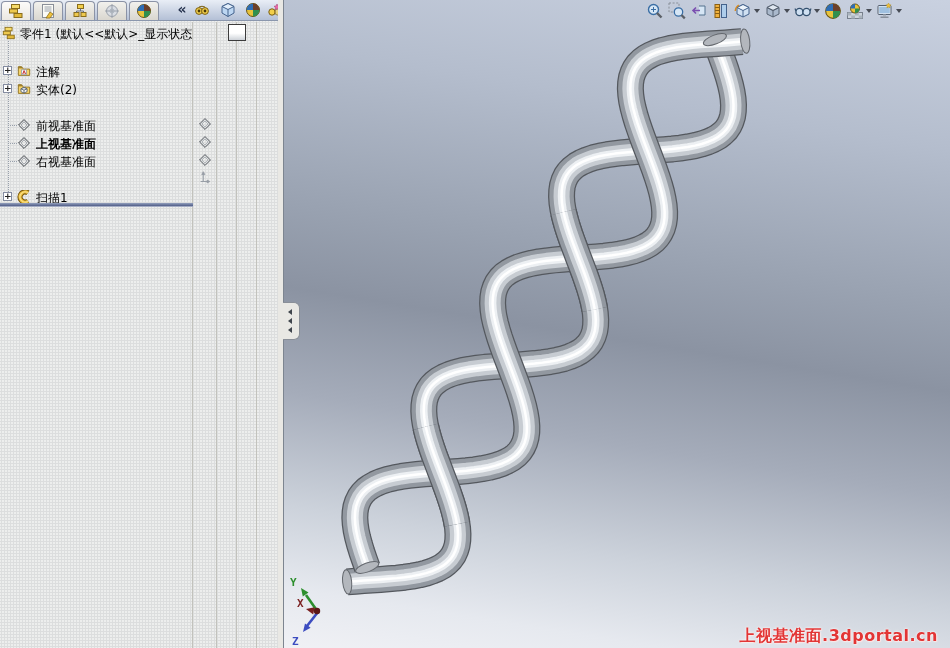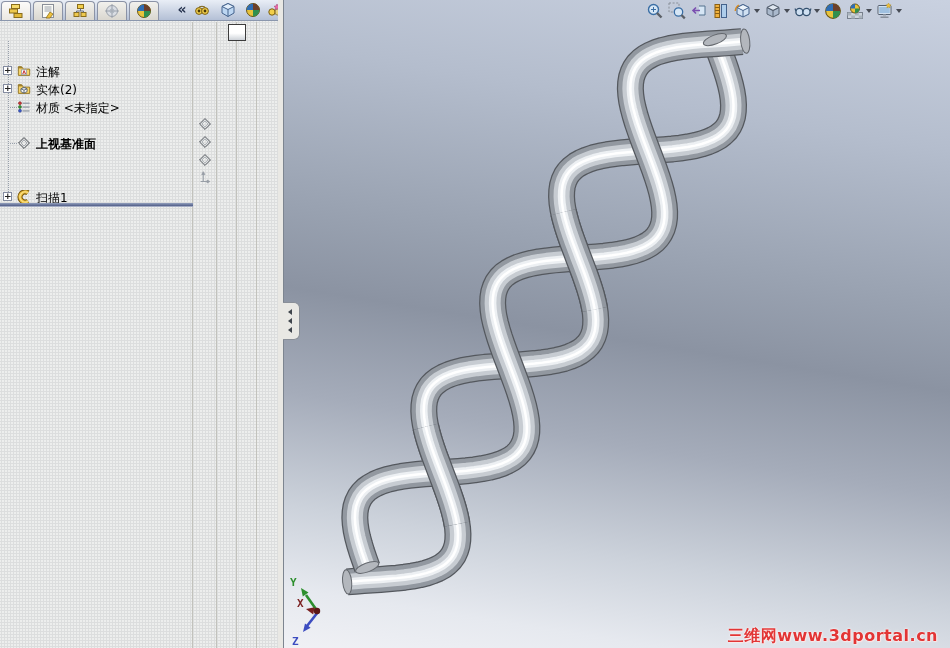--- a/index.html
+++ b/index.html
@@ -180,20 +180,32 @@
         <svg viewBox="0 0 16 16">
           <circle cx="6" cy="10" r="3.2" fill="#f2cf4a" stroke="#7a5f14"></circle>
           <circle cx="12" cy="10" r="3.2" fill="#f2cf4a" stroke="#7a5f14" opacity="0.65"></circle>
           <path d="M11,2 l1,2 2,0.3 -1.5,1.4 0.4,2 -1.9,-1 -1.9,1 0.4,-2 -1.5,-1.4 2,-0.3 z" fill="#e86aa8" stroke="#a03a6a" stroke-width="0.5"></path>
         </svg>
       </span>
     </div>
 
   <div id="tree">
     <div id="vline"></div>
+  <div class="trow root" style="top: 2px;">
+        <span class="ic ticon" style="width: 14px; height: 14px;">
+          <svg viewBox="0 0 16 16">
+            <g stroke="#8a6d1a" stroke-width="1">
+              <rect x="3.5" y="1.5" width="8" height="4" fill="#f7dc6a"></rect>
+              <rect x="1.5" y="6" width="8" height="4" fill="#eec94e"></rect>
+              <rect x="6" y="10.5" width="8" height="4" fill="#e2b93a"></rect>
+            </g>
+          </svg>
+        </span>
+        <span class="tlabel">零件1 (默认&lt;&lt;默认&gt;_显示状态</span>
+      </div>
       <div class="trow" style="top: 40px;">
         <span class="texp">+</span>
         <span class="ic ticon" style="width: 14px; height: 14px;">
           <svg viewBox="0 0 16 16">
             <path d="M1.5,4.2 L6,4.2 L7.4,5.8 L14.5,5.8 L14.5,13 L1.5,13 z" fill="#f5d36a" stroke="#8a6d1a"></path>
             <path d="M1.5,4.2 L1.5,3 L5.2,3 L6,4.2 z" fill="#f5d36a" stroke="#8a6d1a"></path>
             <rect x="5.2" y="6.6" width="5.6" height="5.6" fill="#fff" stroke="#99a1ab"></rect>
             <text x="8" y="11.4" font-size="5.5" font-weight="bold" fill="#c22222" text-anchor="middle">A</text>
           </svg>
         </span>
@@ -205,33 +217,29 @@
           <svg viewBox="0 0 16 16">
             <path d="M1.5,4.2 L6,4.2 L7.4,5.8 L14.5,5.8 L14.5,13 L1.5,13 z" fill="#f5d36a" stroke="#8a6d1a"></path>
             <path d="M1.5,4.2 L1.5,3 L5.2,3 L6,4.2 z" fill="#f5d36a" stroke="#8a6d1a"></path>
             <path d="M8,6.2 L11.5,7.8 V11 L8,12.6 L4.5,11 V7.8 z" fill="#fdfdfb" stroke="#556070"></path>
             <path d="M8,6.2 L11.5,7.8 L8,9.4 L4.5,7.8 z" fill="#eef1f5" stroke="#556070"></path>
             <path d="M8,9.4 V12.6" stroke="#556070" fill="none"></path>
           </svg>
         </span>
         <span class="tlabel">实体(2)</span>
       </div>
-      <div class="trow" style="top: 76px;">
+      <div class="trow" style="top: 94px;">
         <span class="thline"></span>
         <span class="ic ticon" style="width: 14px; height: 14px;">
           <svg viewBox="0 0 16 16">
-            <circle cx="3.4" cy="3.6" r="1.7" fill="#cc3a3a" stroke="#7a1f1f" stroke-width="0.6"></circle>
-            <circle cx="3.4" cy="8" r="1.7" fill="#3a9a3a" stroke="#1f5a1f" stroke-width="0.6"></circle>
-            <circle cx="3.4" cy="12.4" r="1.7" fill="#3a5acc" stroke="#20307a" stroke-width="0.6"></circle>
-            <rect x="6.4" y="2.9" width="8" height="1.6" fill="#9aa1ab"></rect>
-            <rect x="6.4" y="7.3" width="8" height="1.6" fill="#9aa1ab"></rect>
-            <rect x="6.4" y="11.7" width="8" height="1.6" fill="#9aa1ab"></rect>
-          </svg>
-        </span>
-        <span class="tlabel">材质 &lt;未指定&gt;</span>
+            <path d="M8,1.8 L14.2,8 L8,14.2 L1.8,8 z" fill="none" stroke="#3a3f46" stroke-width="1.1"></path>
+            <path d="M8,4.4 L11.6,8 L8,11.6 L4.4,8 z" fill="none" stroke="#8a9098" stroke-width="0.9"></path>
+          </svg>
+        </span>
+        <span class="tlabel">前视基准面</span>
       </div>
       <span class="ic gico" style="width: 14px; height: 14px; top: 95px;">
         <svg viewBox="0 0 16 16">
           <path d="M8,1.8 L14.2,8 L8,14.2 L1.8,8 z" fill="none" stroke="#4a4f56" stroke-width="1.1"></path>
           <path d="M8,4.4 L11.6,8 L8,11.6 L4.4,8 z" fill="none" stroke="#989ea6" stroke-width="0.9"></path>
         </svg>
       </span>
       <div class="trow" style="top: 112px; font-weight: bold;">
         <span class="thline"></span>
         <span class="ic ticon" style="width: 14px; height: 14px;">
@@ -241,20 +249,30 @@
           </svg>
         </span>
         <span class="tlabel">上视基准面</span>
       </div>
       <span class="ic gico" style="width: 14px; height: 14px; top: 113px;">
         <svg viewBox="0 0 16 16">
           <path d="M8,1.8 L14.2,8 L8,14.2 L1.8,8 z" fill="none" stroke="#4a4f56" stroke-width="1.1"></path>
           <path d="M8,4.4 L11.6,8 L8,11.6 L4.4,8 z" fill="none" stroke="#989ea6" stroke-width="0.9"></path>
         </svg>
       </span>
+      <div class="trow" style="top: 130px;">
+        <span class="thline"></span>
+        <span class="ic ticon" style="width: 14px; height: 14px;">
+          <svg viewBox="0 0 16 16">
+            <path d="M8,1.8 L14.2,8 L8,14.2 L1.8,8 z" fill="none" stroke="#3a3f46" stroke-width="1.1"></path>
+            <path d="M8,4.4 L11.6,8 L8,11.6 L4.4,8 z" fill="none" stroke="#8a9098" stroke-width="0.9"></path>
+          </svg>
+        </span>
+        <span class="tlabel">右视基准面</span>
+      </div>
       <span class="ic gico" style="width: 14px; height: 14px; top: 131px;">
         <svg viewBox="0 0 16 16">
           <path d="M8,1.8 L14.2,8 L8,14.2 L1.8,8 z" fill="none" stroke="#4a4f56" stroke-width="1.1"></path>
           <path d="M8,4.4 L11.6,8 L8,11.6 L4.4,8 z" fill="none" stroke="#989ea6" stroke-width="0.9"></path>
         </svg>
       </span>
       <span class="ic gico" style="width: 14px; height: 14px; top: 149px;">
         <svg viewBox="0 0 16 16">
           <g stroke="#989ea6" fill="#989ea6">
             <line x1="6" y1="3" x2="6" y2="12" stroke-width="1.2"></line>
@@ -439,14 +457,14 @@
 
     <line x1="34" y1="42" x2="23" y2="56" stroke="#3c4cc0" stroke-width="2.6"></line>
     <polygon points="19,62 26.6,57.7 21,53.5" fill="#3c4cc0"></polygon>
     <text x="8" y="75" fill="#3c4cc0">Z</text>
 
     <polygon points="22,39 30.6,37.2 29.2,44.4" fill="#7a1f1f"></polygon>
     <circle cx="33" cy="41" r="3.2" fill="#5d1717"></circle>
     <text x="13" y="37" fill="#7a1f1f">X</text>
   </svg>
 
-  <div id="watermark" style="color: rgb(226, 53, 53);">三维网www.3dportal.cn</div>
+  <div id="watermark" style="color: rgb(226, 53, 53);">上视基准面.3dportal.cn</div>
 </div>
 
 </body></html>

